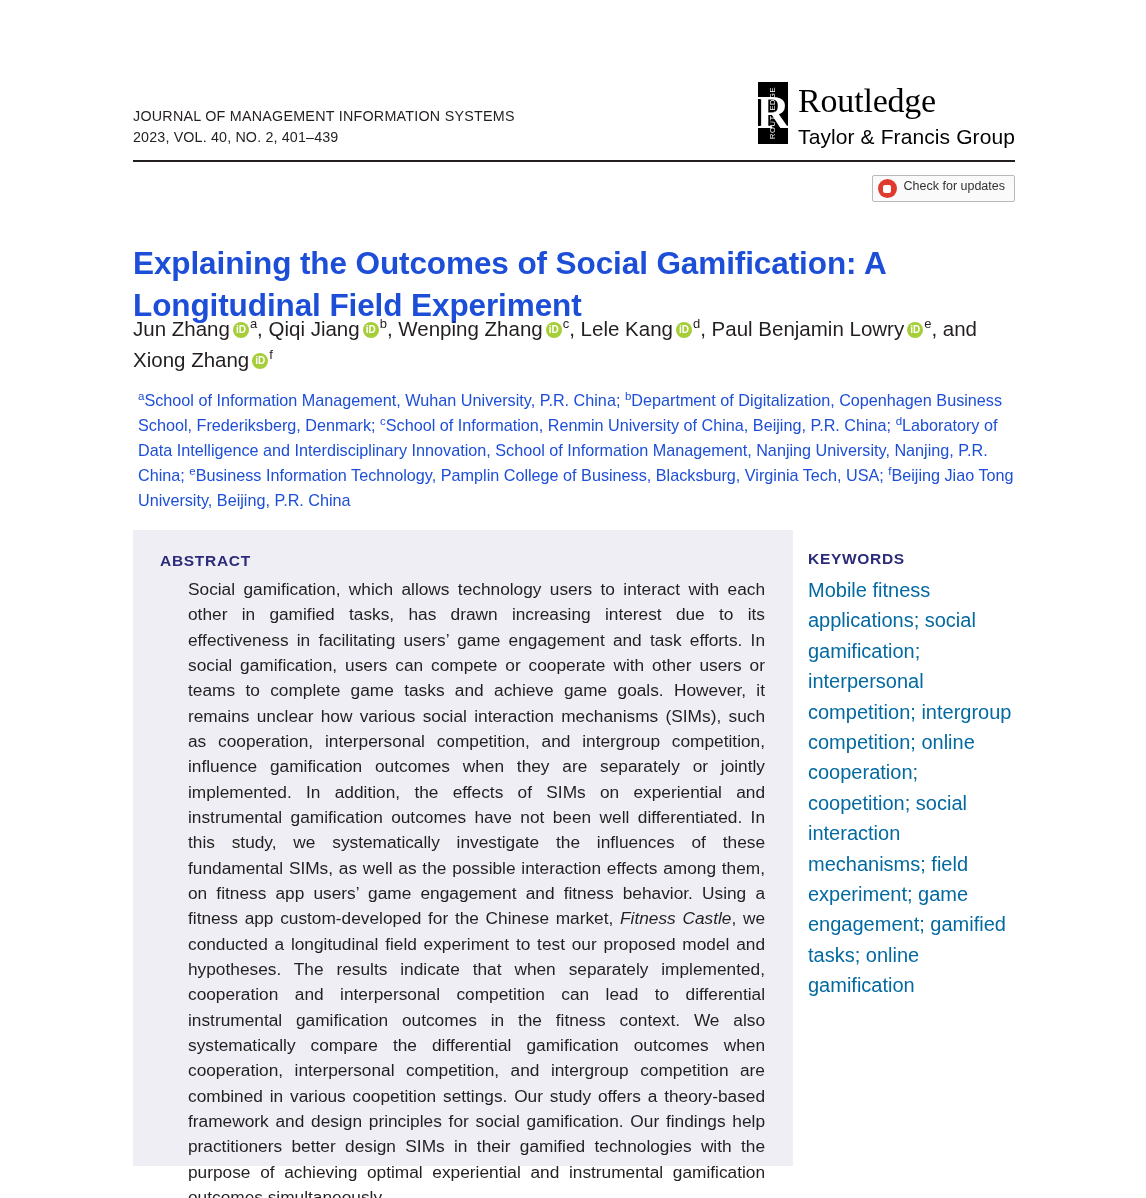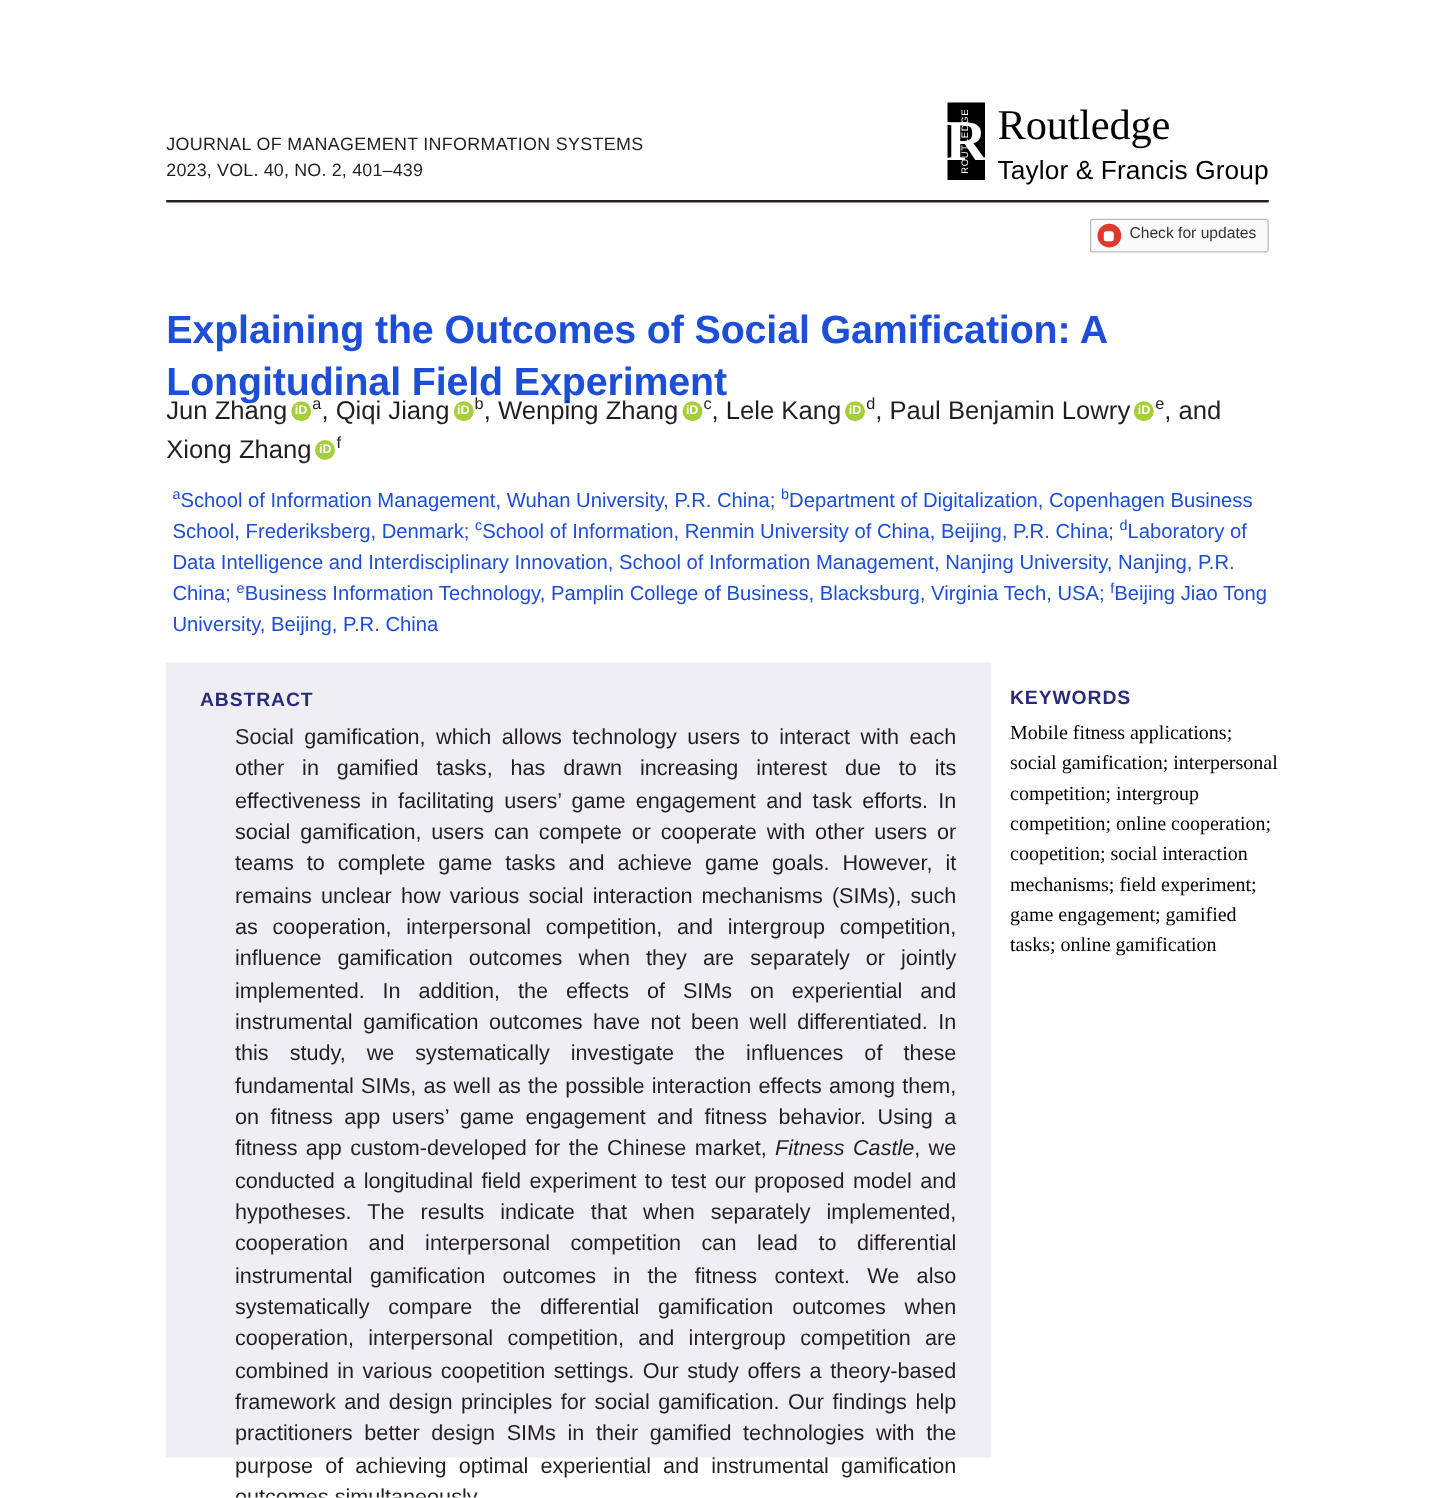--- a/index.html
+++ b/index.html
@@ -236,24 +236,23 @@
     width: 215px;
   }
   .kw-head {
     font-size: 15.5px;
     font-weight: 700;
     letter-spacing: 0.7px;
     color: #2b2b7a;
     margin-bottom: 7px;
   }
   .kw-body {
-    font-size: 16px;
+    font-size: 20px;
     line-height: 1.52;
-    color: #000000;
-    font-family: Liberation Serif, serif;
+    color: #0369a1;
   }
 </style>
 </head>
 <body>
 
 <div class="page">
 
   <div class="masthead">
     <div class="journal-info">
       <div class="journal-title">JOURNAL OF MANAGEMENT INFORMATION SYSTEMS</div>

